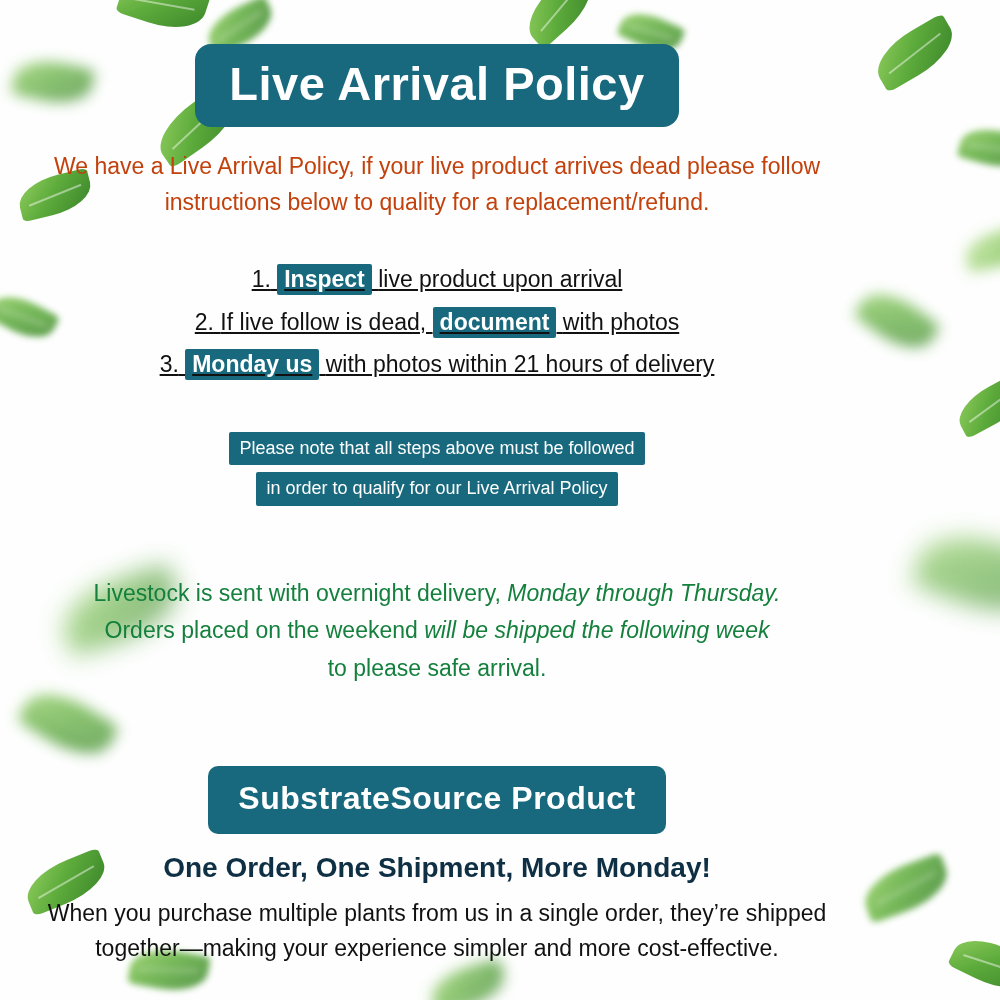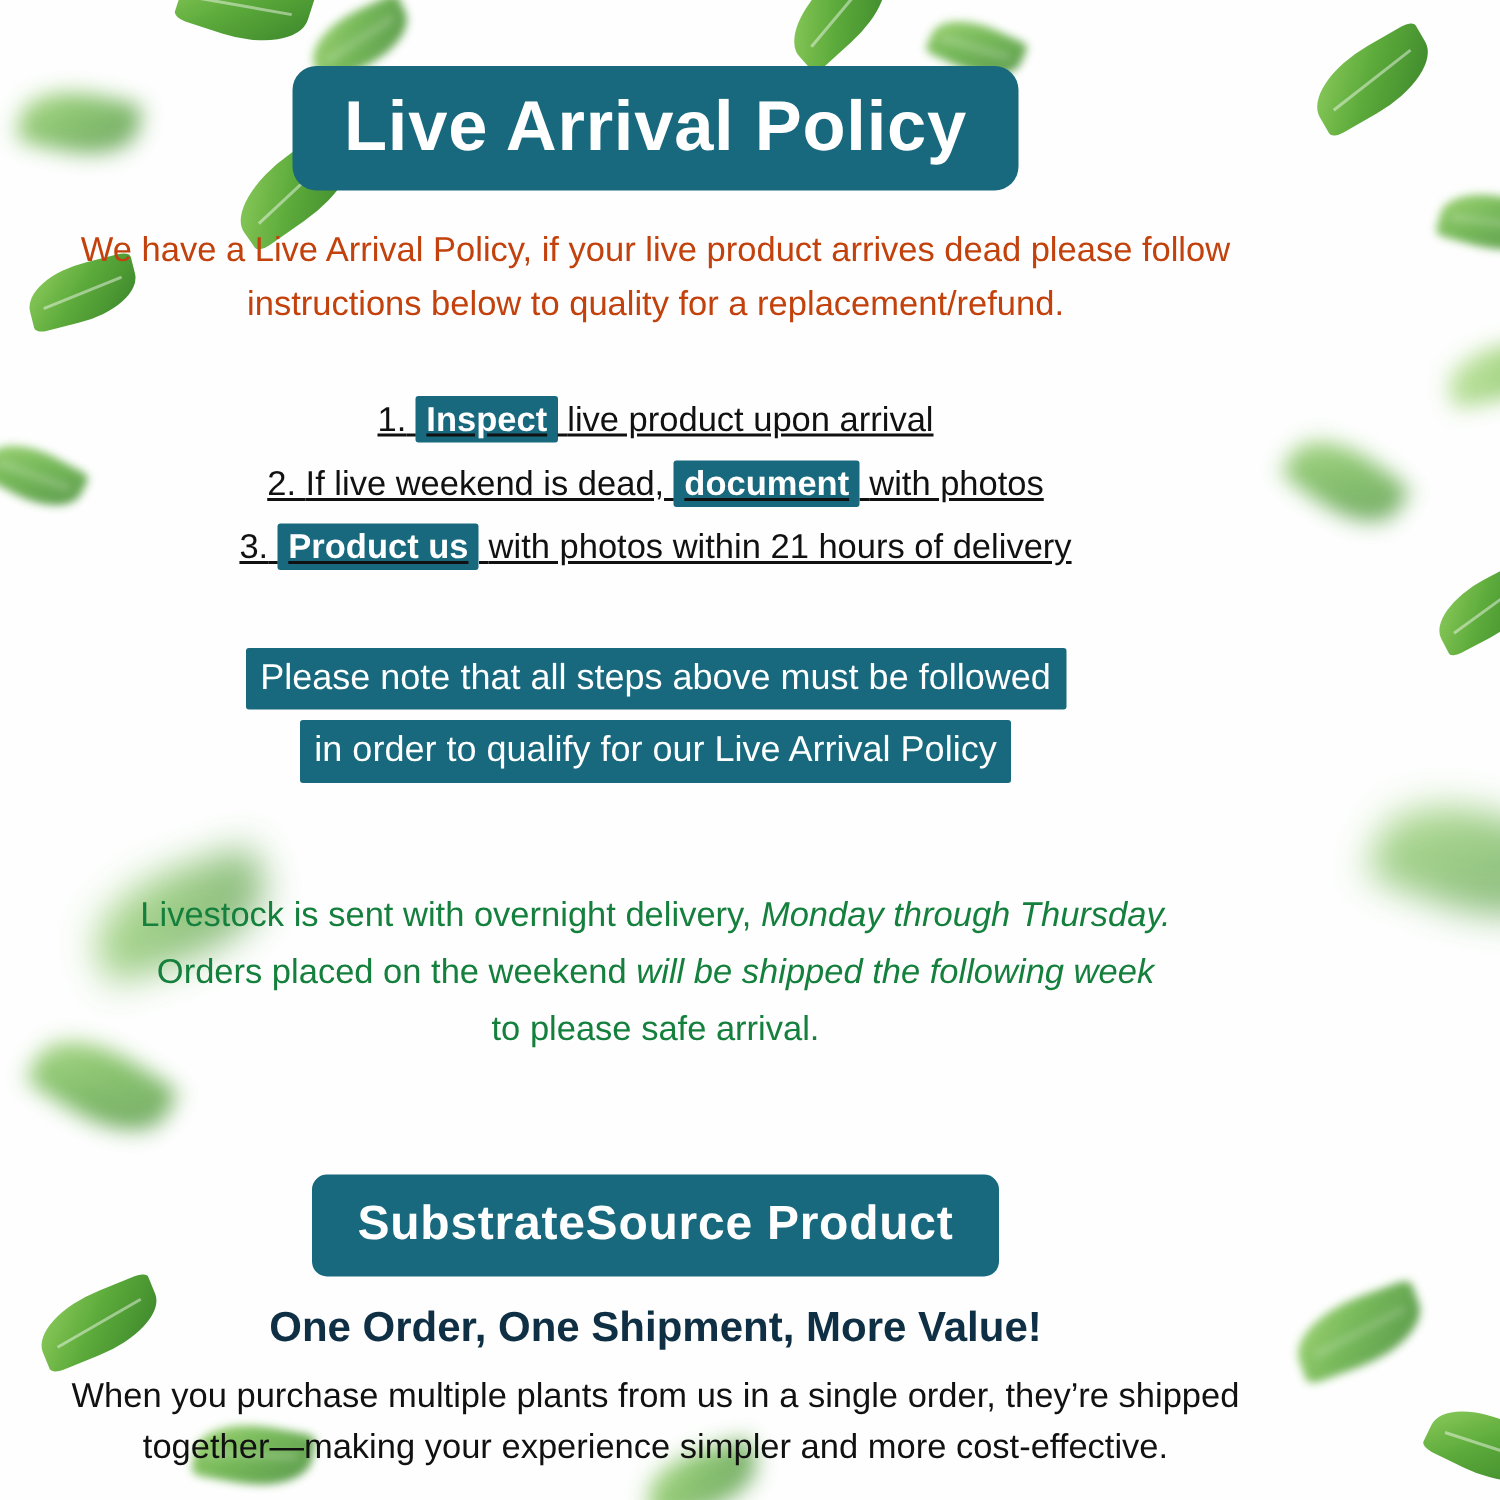--- a/index.html
+++ b/index.html
@@ -101,21 +101,21 @@
     background: #18697e;
     color: #ffffff;
     padding: 2px 7px 3px;
     border-radius: 2px;
     font-weight: 600;
   }
 
   .note {
     margin: 46px auto 0;
     width: 820px;
-    font-size: 24px;
+    font-size: 18px;
     line-height: 1.35;
   }
   .note-line {
     display: inline-block;
     background: #18697e;
     color: #ffffff;
     padding: 4px 10px 5px;
     border-radius: 2px;
     margin-bottom: 7px;
   }
@@ -189,28 +189,28 @@
     
     <div class="steps">
       <div class="step">
         <span>1.</span>
         <span></span>
         <span class="hl">Inspect</span>
         <span> live product upon arrival</span>
       </div>
       <div class="step">
         <span>2.</span>
-        <span> If live weekend is dead, </span>
+        <span> If live follow is dead, </span>
         <span class="hl">document</span>
         <span> with photos</span>
       </div>
       <div class="step">
         <span>3.</span>
         <span> </span>
-        <span class="hl">Product us</span>
+        <span class="hl">Monday us</span>
         <span> with photos within 21 hours of delivery</span>
       </div>
     </div>
 
     
     <div class="note">
       <div><span class="note-line">Please note that all steps above must be followed</span></div>
       <div><span class="note-line">in order to qualify for our Live Arrival Policy</span></div>
     </div>
 
@@ -221,21 +221,21 @@
       </div>
       <div>
         <span>Orders placed on the weekend </span><em>will be shipped the following week</em>
       </div>
       <div>to please safe arrival.</div>
     </div>
 
     
     <div class="product-block">
       <div class="banner banner-product">SubstrateSource Product</div>
-      <div class="tagline">One Order, One Shipment, More Value!</div>
+      <div class="tagline">One Order, One Shipment, More Monday!</div>
       <div class="product-body">
         <div>When you purchase multiple plants from us in a single order, they’re shipped</div>
         <div>together—making your experience simpler and more cost-effective.</div>
       </div>
     </div>
 
   </div>
 </div>
 
 </body></html>

